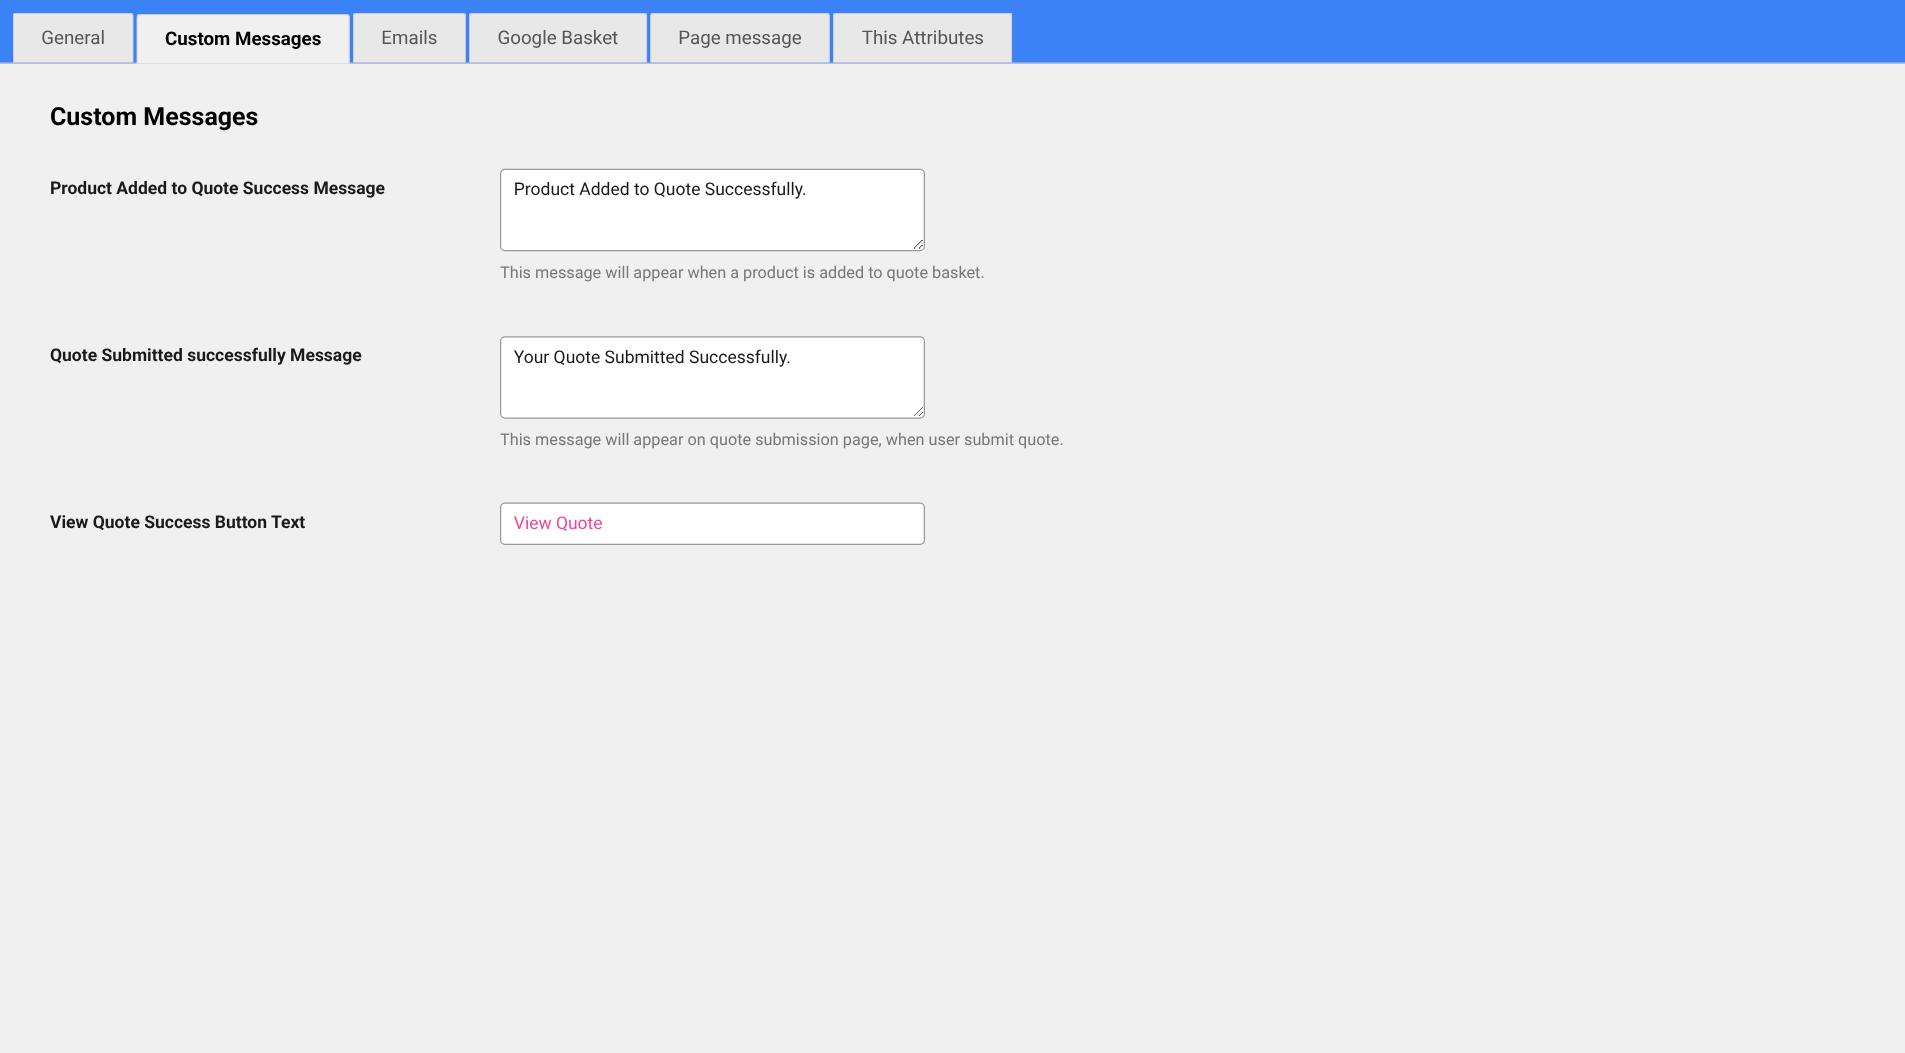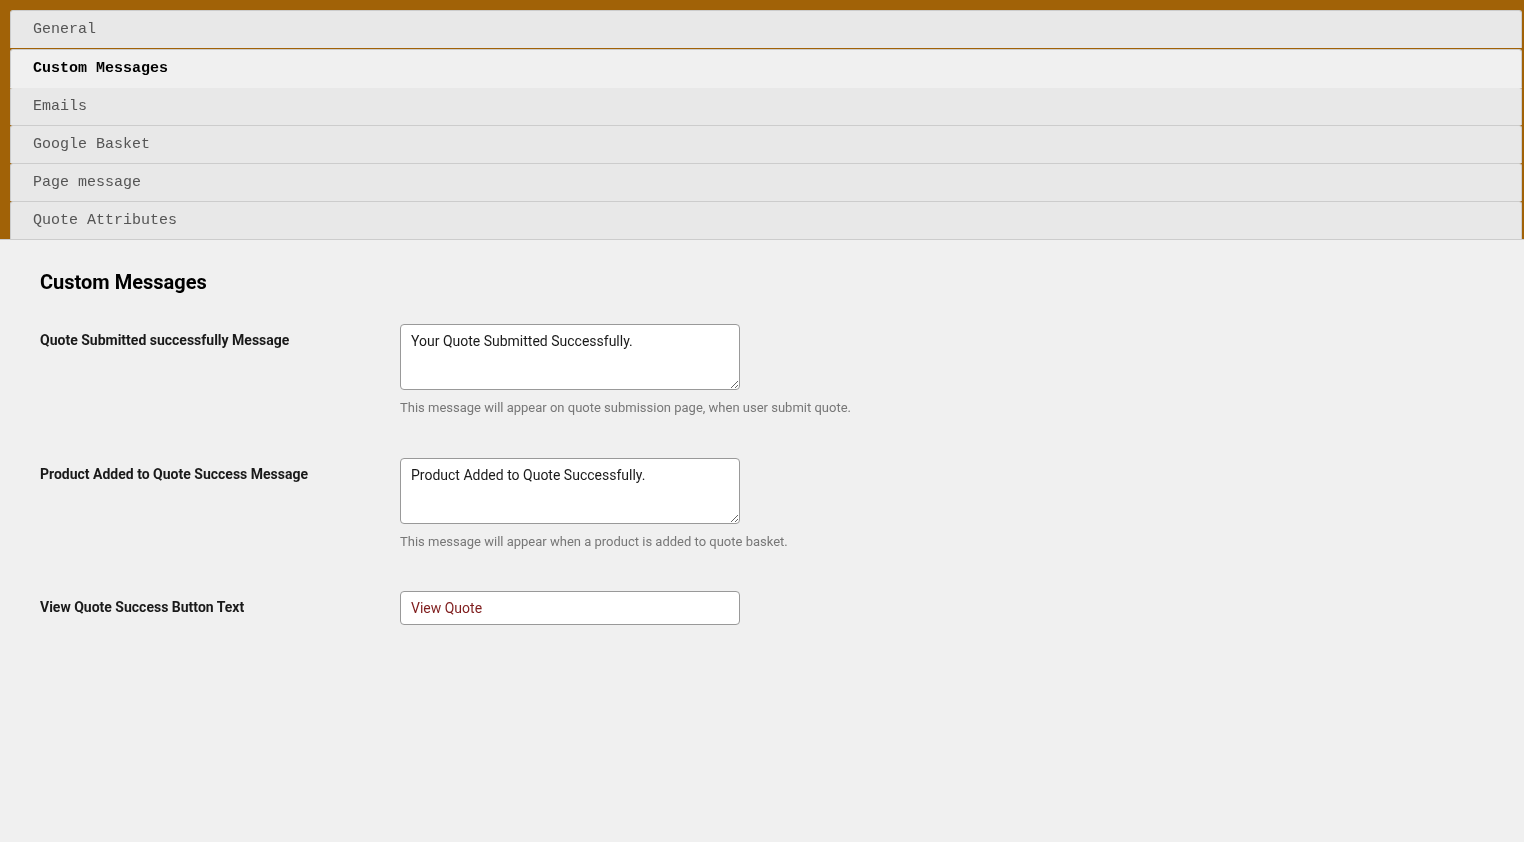--- a/index.html
+++ b/index.html
@@ -12,26 +12,25 @@
       background-color: #f0f0f0;
       font-family: -apple-system, BlinkMacSystemFont, "Segoe UI", Roboto, sans-serif;
       font-size: 14px;
       color: #333;
       width: 1524px;
       min-height: 842px;
     }
 
     .tabs-container {
       display: flex;
-      flex-direction: column;
+      flex-direction: row;
       border-bottom: 1px solid #ccc;
-      background-color: #a16207;
+      background-color: #3b82f6;
       padding-top: 10px;
       padding-left: 10px;
-      font-family: Liberation Mono, monospace;
     }
 
     .tab {
       padding: 10px 22px;
       cursor: pointer;
       border: 1px solid #ccc;
       border-bottom: none;
       background-color: #e8e8e8;
       color: #555;
       font-size: 15px;
@@ -95,58 +94,58 @@
     }
 
     .field-input-area input[type="text"] {
       width: 340px;
       border: 1px solid #999;
       border-radius: 4px;
       padding: 8px 10px;
       font-size: 14px;
       font-family: inherit;
       background-color: #fff;
-      color: #7f1d1d;
+      color: #ec4899;
       display: block;
     }
 
     .field-description {
       margin-top: 8px;
       font-size: 13px;
       color: #777;
       line-height: 1.5;
     }
   </style>
 </head>
 <body>
 
 <div class="tabs-container">
 <div class="tab">General</div>
     <div class="tab active">Custom Messages</div>
     <div class="tab">Emails</div>
     <div class="tab">Google Basket</div>
     <div class="tab">Page message</div>
-    <div class="tab">Quote Attributes</div>
+    <div class="tab">This Attributes</div>
   </div>
 
 <div class="content-area">
   <div class="page-title">Custom Messages</div>
   <div class="form-fields">
   <div class="form-section">
+        <div class="field-label">Product Added to Quote Success Message</div>
+        <div class="field-input-area">
+          <textarea rows="3" style="">Product Added to Quote Successfully.</textarea>
+          <div class="field-description">This message will appear when a product is added to quote basket.</div>
+        </div>
+      </div>
+      <div class="form-section">
         <div class="field-label">Quote Submitted successfully Message</div>
         <div class="field-input-area">
           <textarea rows="3" style="">Your Quote Submitted Successfully.</textarea>
           <div class="field-description">This message will appear on quote submission page, when user submit quote.</div>
-        </div>
-      </div>
-      <div class="form-section">
-        <div class="field-label">Product Added to Quote Success Message</div>
-        <div class="field-input-area">
-          <textarea rows="3" style="">Product Added to Quote Successfully.</textarea>
-          <div class="field-description">This message will appear when a product is added to quote basket.</div>
         </div>
       </div>
       <div class="form-section">
         <div class="field-label">View Quote Success Button Text</div>
         <div class="field-input-area">
           <input type="text" value="View Quote" style="">
         </div>
       </div>
     </div>
 </div>

